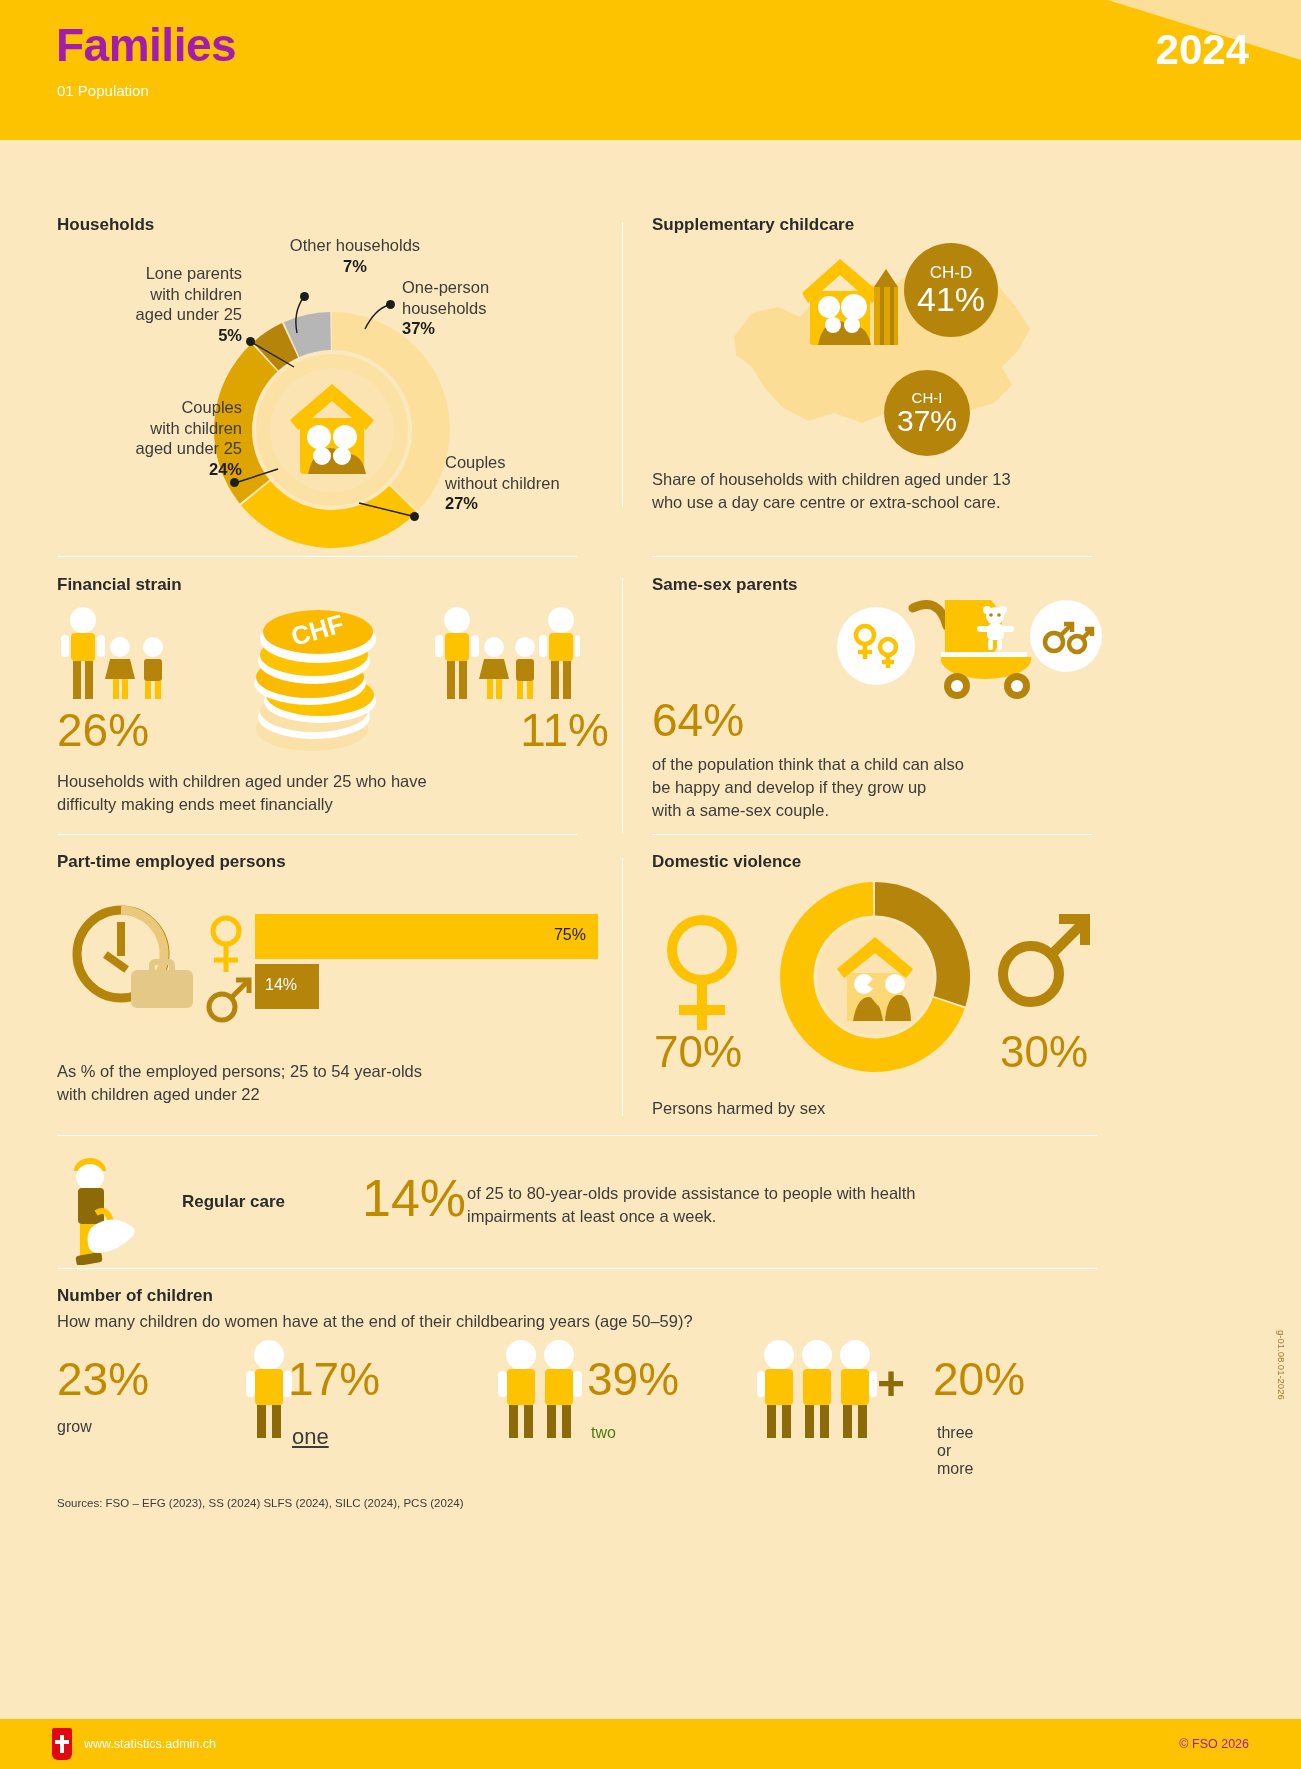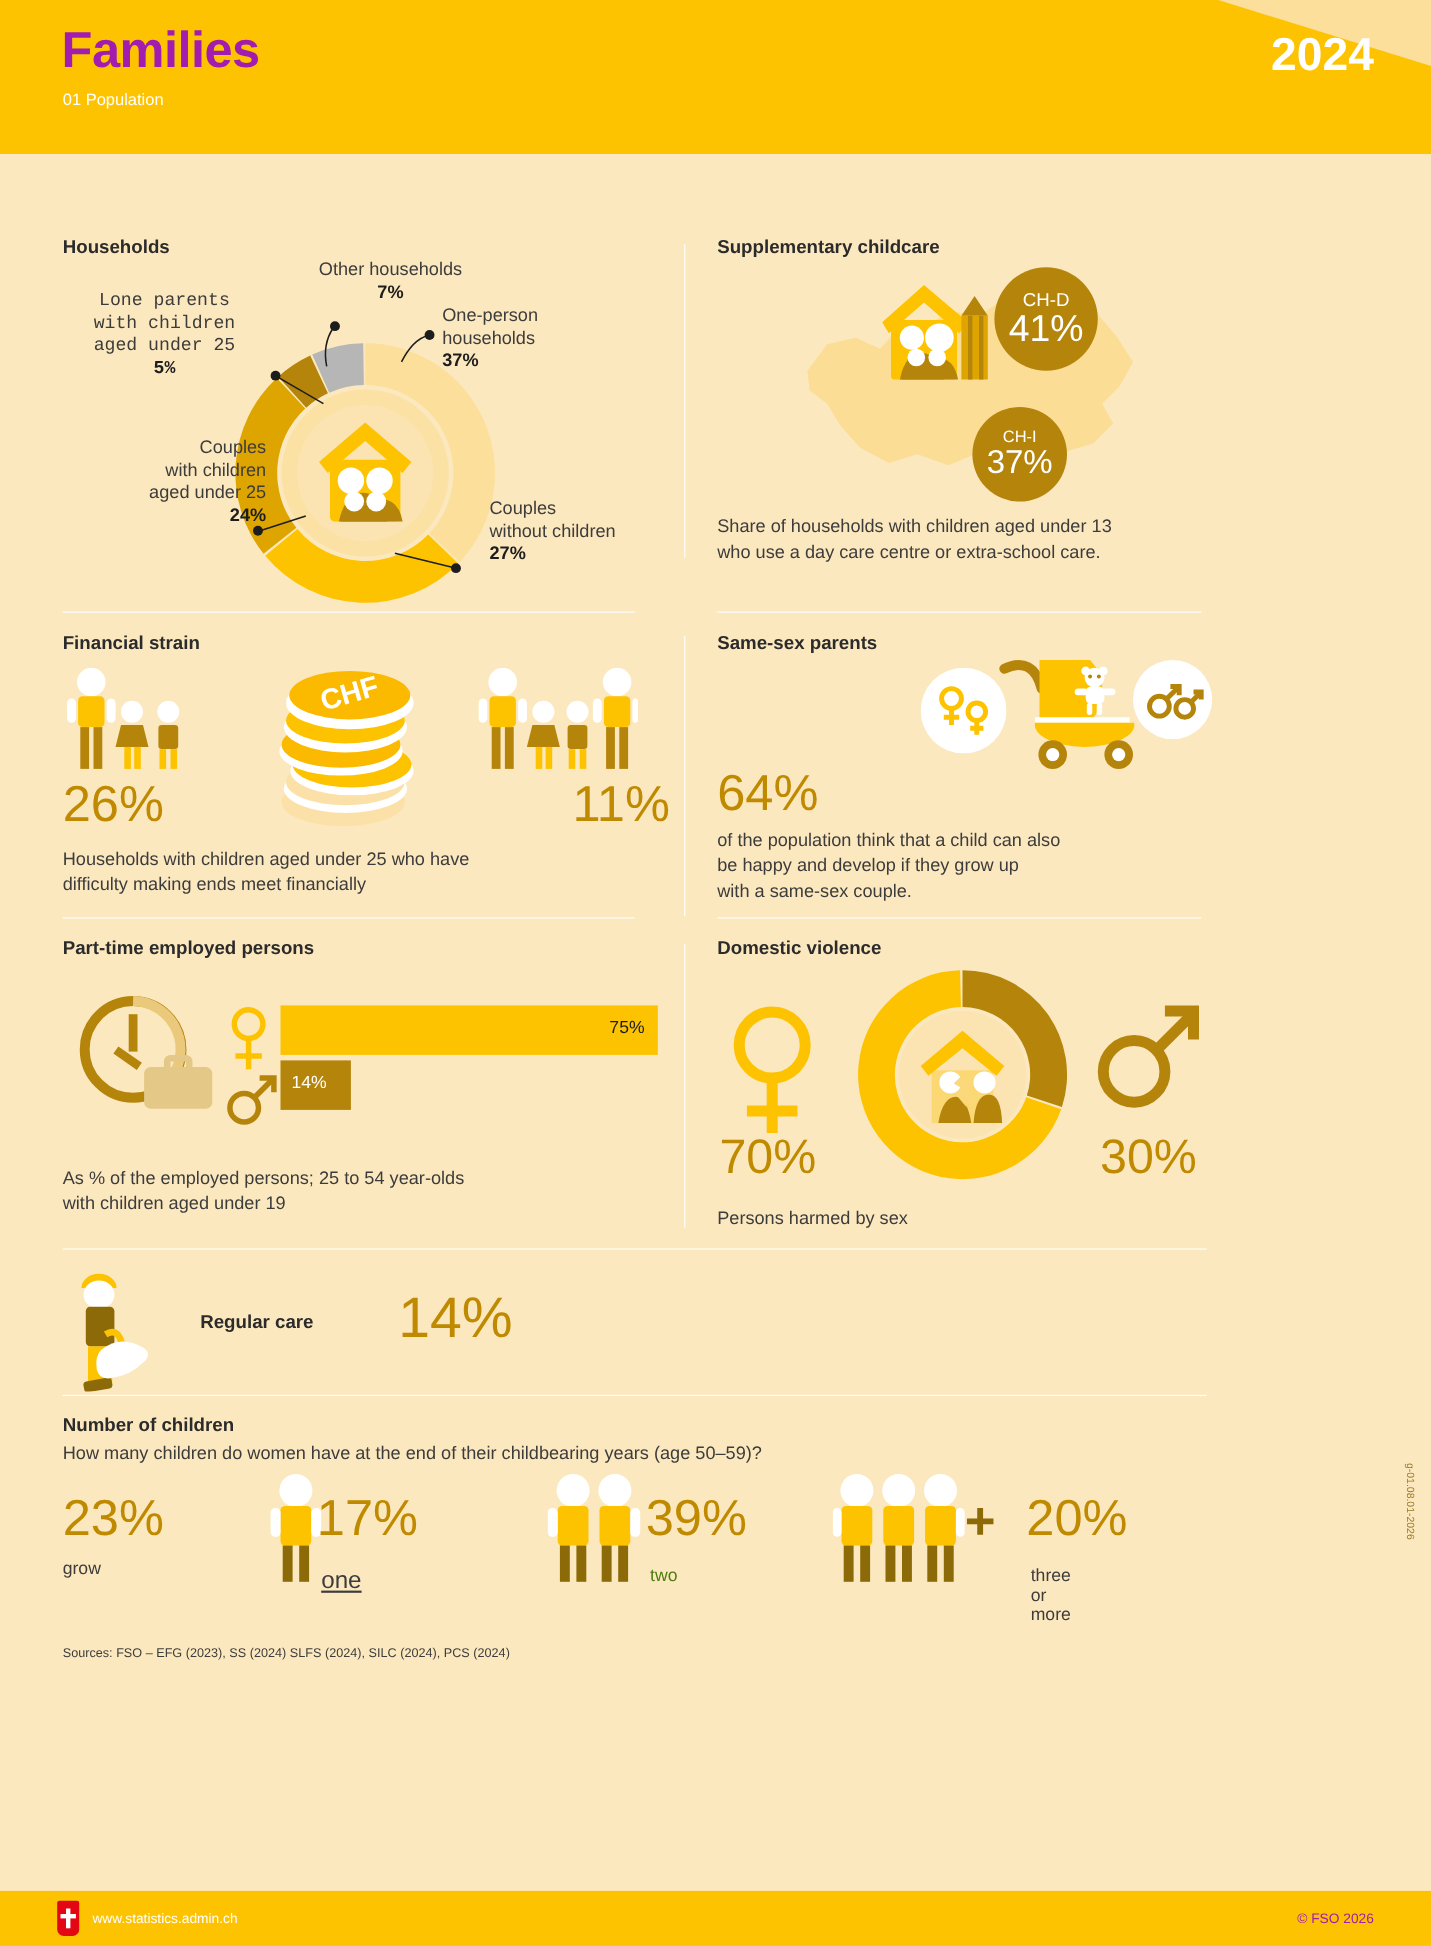--- a/index.html
+++ b/index.html
@@ -133,21 +133,21 @@
     <div class="lbl" style="left:345px; top:62px; width:200px;">
       <span>One-person</span><br>
       <span>households</span><br>
       <b>37%</b>
     </div>
     <div class="dot" style="left:329px; top:85px;"></div>
     <svg style="position:absolute; left:300px; top:88px;" width="36" height="32">
       <path d="M32 2 Q18 6 8 26" stroke="#1d1d1d" stroke-width="1.4" fill="none"></path>
     </svg>
 
-    <div class="lbl" style="left:0px; top:48px; width:185px; text-align:center;font-family:Liberation Mono, monospace;">
+    <div class="lbl" style="left:0px; top:48px; width:185px; text-align:right;">
       <span>Lone parents</span><br>
       <span>with children</span><br>
       <span>aged under 25</span><br>
       <b>5%</b>
     </div>
     <div class="dot" style="left:189px; top:122px;"></div>
     <svg style="position:absolute; left:192px; top:122px;" width="50" height="35">
       <path d="M2 5 L45 30" stroke="#1d1d1d" stroke-width="1.4" fill="none"></path>
     </svg>
 
@@ -372,21 +372,21 @@
 
     <div style="position:absolute; left:198px; top:62px; width:343px; height:45px; background:#FDC300;">
       <span class="bar-val" style="position:absolute; right:12px; top:12px; color:#1d1d1d;">75%</span>
     </div>
     <div style="position:absolute; left:198px; top:112px; width:64px; height:45px; background:#B5840B;">
       <span class="bar-val" style="position:absolute; left:10px; top:12px; color:#fff;">14%</span>
     </div>
 
     <div class="body-text" style="position:absolute; left:0; top:208px; width:540px;">
       <span>As % of the employed persons; 25 to 54 year-olds</span><br>
-      <span>with children aged under 19</span>
+      <span>with children aged under 22</span>
     </div>
   </div>
 
   <div id="domestic">
     <div class="sec-title" style="position:absolute; left:0; top:0;">Domestic violence</div>
 
     <svg style="position:absolute; left:8px; top:62px;" width="84" height="122" viewBox="0 0 84 122">
       <g stroke="#FDC300" stroke-width="10" fill="none">
         <circle cx="42" cy="36" r="30"></circle>
         <line x1="42" y1="66" x2="42" y2="116"></line>
@@ -433,20 +433,24 @@
       <path d="M12 16 a16 13 0 0 1 32 0 Z" fill="#FDC300"></path>
       <ellipse cx="28" cy="22" rx="14" ry="13" fill="#fff"></ellipse>
       <rect x="16" y="33" width="26" height="36" rx="4" fill="#8C6A08"></rect>
       <rect x="18" y="69" width="22" height="34" fill="#FDC300"></rect>
       <rect x="14" y="99" width="26" height="10" rx="3" fill="#8C6A08" transform="rotate(-10 27 104)"></rect>
       <path d="M34 58 q10 -6 14 6 q4 12 -4 16" fill="none" stroke="#FDC300" stroke-width="6"></path>
       <path d="M30 72 q18 -14 38 -2 q8 5 2 12 q-14 14 -32 16 q-10 1 -12 -8 q-2 -12 4 -18 Z" fill="#fff"></path>
     </svg>
     <div class="sec-title" style="position:absolute; left:125px; top:42px;">Regular care</div>
     <div class="big-pct" style="position:absolute; left:305px; top:18px; font-size:52px;">14%</div>
+    <div class="body-text" style="position:absolute; left:410px; top:32px; width:620px;">
+      <span>of 25 to 80-year-olds provide assistance to people with health</span><br>
+      <span>impairments at least once a week.</span>
+    </div>
   </div>
 
   <div class="hr" style="left:57px; top:1268px; width:1040px;"></div>
   <div id="numchild">
     <div class="sec-title" style="position:absolute; left:0; top:6px;">Number of children</div>
     <div class="body-text" style="position:absolute; left:0; top:30px;">How many children do women have at the end of their childbearing years (age 50–59)?</div>
 
     <div style="position:absolute; left:0; top:72px;">
       <div class="big-pct" style="font-size:46px;">23%</div>
       <div style="font-size:16px; color:#3c3c3c; margin-top:12px;">grow</div>

